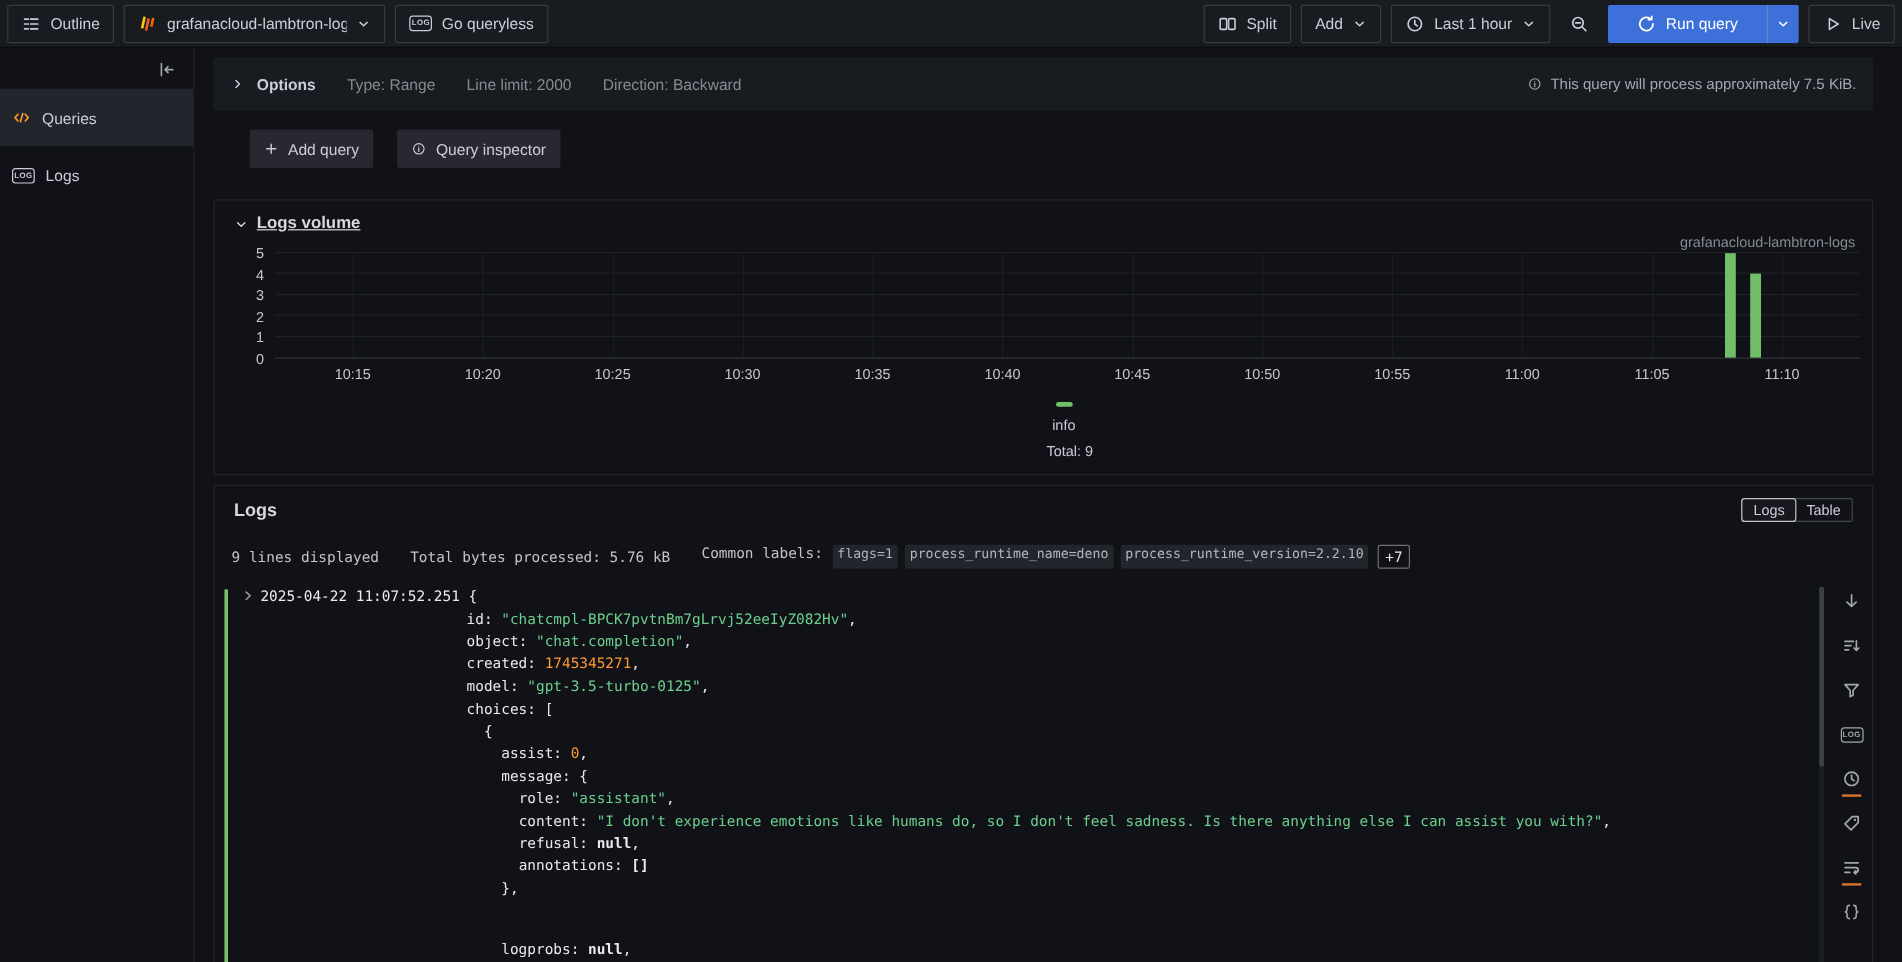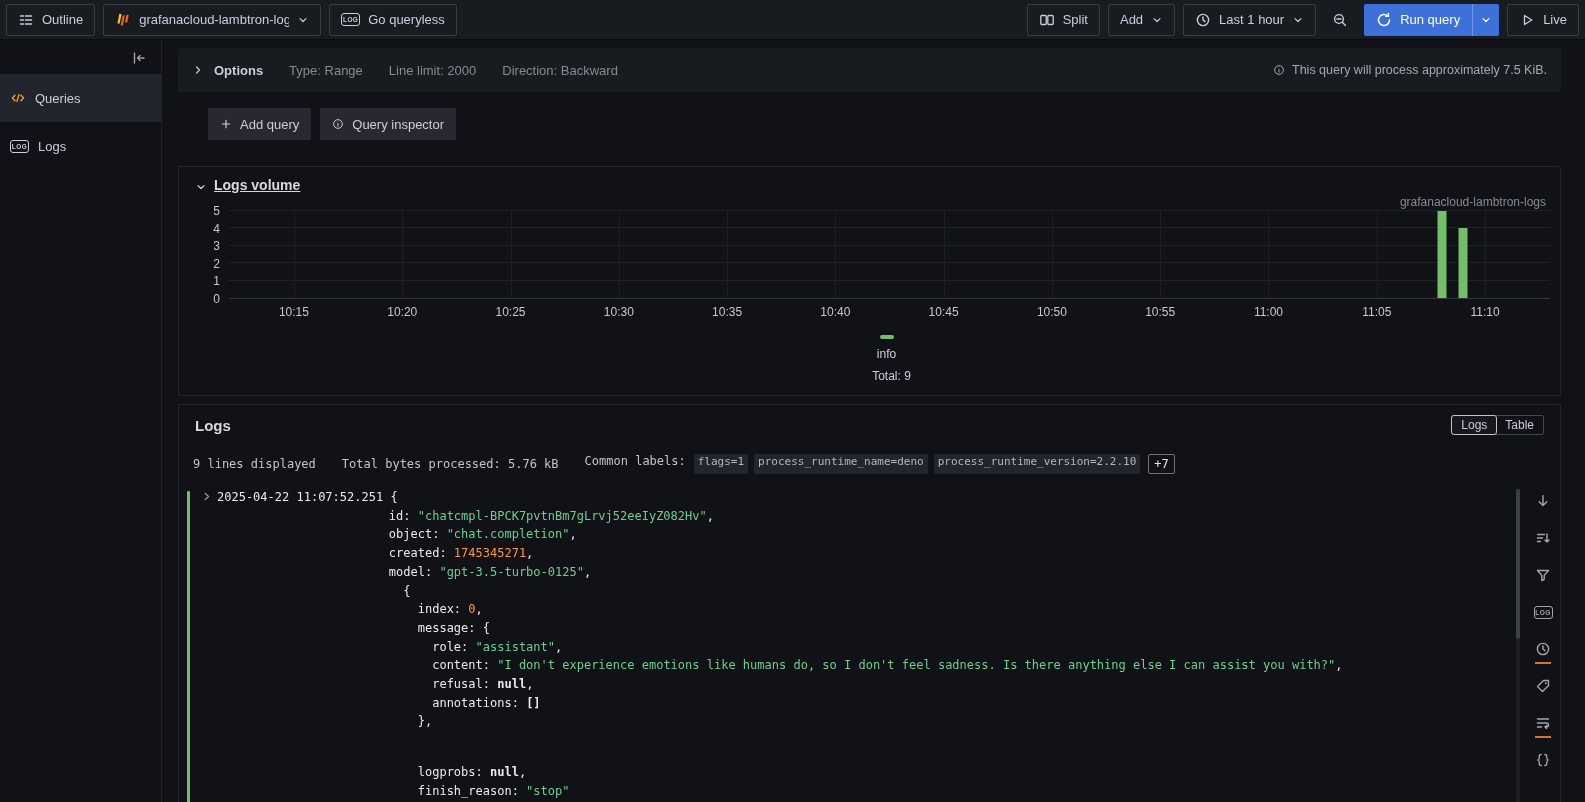--- a/index.html
+++ b/index.html
@@ -9,42 +9,42 @@
   .icon svg { display: block; width: 100%; height: 100%; }
   .icon.sm { width: 12px; height: 12px; }
 
   
   .topbar { height: 40px; background: #181b1f; display: flex; align-items: center; gap: 8px; padding: 0 6px; border-bottom: 1px solid #0b0c0e; }
   .tb-btn { display: inline-flex; align-items: center; gap: 8px; height: 32px; padding: 0 11px; border: 1px solid rgba(204,204,220,0.18); border-radius: 2px; color: #ccccdc; font-weight: 500; white-space: nowrap; background: transparent; }
   .tb-btn.ghost { border: none; padding: 0 8px; }
   .tb-right { margin-left: auto; display: flex; align-items: center; gap: 8px; }
   .ds-name { max-width: 150px; overflow: hidden; white-space: nowrap; display: inline-block; }
   .run-group { display: flex; border-radius: 2px; overflow: hidden; }
-  .run-main { display: flex; align-items: center; gap: 8px; background: #3d71d9; color: #fff; height: 32px; padding: 0 12px; font-weight: 500; }
+  .run-main { display: flex; align-items: center; gap: 8px; background: #3d71d9; color: #fff; height: 32px; padding: 0 24px; font-weight: 500; }
   .run-caret { background: #3d71d9; color: #fff; height: 32px; padding: 0 7px; border-left: 1px solid rgba(255,255,255,0.25); display: flex; align-items: center; }
   .log-chip { display: inline-flex; align-items: center; justify-content: center; min-width: 19px; height: 13px; border: 1.2px solid currentColor; border-radius: 3px; flex: none; }
   .log-chip::after { content: "LOG"; font-size: 6.5px; font-weight: 700; letter-spacing: 0.4px; font-family: "Liberation Sans", sans-serif; }
 
   
   .body-row { display: flex; height: 762px; }
   .sidebar { width: 162px; flex: none; border-right: 1px solid #1f2228; padding-top: 6px; background: #111217; }
   .side-collapse { display: flex; justify-content: flex-end; padding: 4px 14px 8px 0; color: #9fa2a8; }
   .side-item { height: 48px; display: flex; align-items: center; gap: 9px; padding: 0 10px; color: #ccccdc; cursor: pointer; }
   .side-item.selected { background: #22252b; }
   .code-icon { color: #ff9830; }
   .main { flex: 1; padding: 8px 24px 0 16px; overflow: hidden; }
 
   
   .options-row { height: 44px; background: #181b1f; border-radius: 2px; display: flex; align-items: center; padding: 0 14px; color: #ccccdc; }
   .opt-chevron { color: #ccccdc; }
   .opt-label { font-weight: 600; margin-left: 10px; }
   .opt-sum { color: #868a92; margin-left: 26px; }
   .opt-estimate { margin-left: auto; display: flex; align-items: center; gap: 7px; color: rgba(204,204,220,0.78); font-size: 12.5px; }
 
-  .action-row { display: flex; gap: 9px; margin-top: 16px; padding-left: 30px; }
+  .action-row { display: flex; gap: 20px; margin-top: 16px; padding-left: 30px; }
   .sec-btn { display: inline-flex; align-items: center; gap: 8px; height: 32px; padding: 0 12px; background: rgba(204,204,220,0.13); border-radius: 2px; color: #ccccdc; font-weight: 500; }
 
   
   .panel { border: 1px solid #22252b; border-radius: 2px; margin-top: 26px; }
   .panel-header { display: flex; align-items: flex-end; gap: 7px; padding: 10px 16px 4px; font-weight: 600; font-size: 14px; color: #d8d9da; cursor: pointer; text-decoration: underline; }
   .series-label { text-align: right; font-size: 12px; color: #868a92; padding: 0 14px 2px 0; margin-top: -2px; cursor: pointer; }
 
   
   .chart-area { display: flex; padding: 0 10px; }
   .y-axis { width: 40px; position: relative; height: 88px; flex: none; }
@@ -364,22 +364,23 @@
         <div class="log-entry">
           <span class="level-bar"></span>
           <div class="json-line"><span class="expand-chevron"><svg viewBox="0 0 16 16" fill="none" stroke="currentColor" stroke-width="1.8" stroke-linecap="round" stroke-linejoin="round">
                   <path d="M6 3.5L11 8l-5 4.5"></path>
                 </svg></span><span class="tk-ts">2025-04-22 11:07:52.251</span><span class="tk-b"> {</span></div>
           <div>
               <div class="json-line" style="padding-left: 26ch;"><span class="tk-k">id</span><span class="tk-p">: </span><span class="tk-s">"chatcmpl-BPCK7pvtnBm7gLrvj52eeIyZ082Hv"</span><span class="tk-p">,</span></div>
               <div class="json-line" style="padding-left: 26ch;"><span class="tk-k">object</span><span class="tk-p">: </span><span class="tk-s">"chat.completion"</span><span class="tk-p">,</span></div>
               <div class="json-line" style="padding-left: 26ch;"><span class="tk-k">created</span><span class="tk-p">: </span><span class="tk-n">1745345271</span><span class="tk-p">,</span></div>
               <div class="json-line" style="padding-left: 26ch;"><span class="tk-k">model</span><span class="tk-p">: </span><span class="tk-s">"gpt-3.5-turbo-0125"</span><span class="tk-p">,</span></div>
+              <div class="json-line" style="padding-left: 26ch;"><span class="tk-k">choices</span><span class="tk-p">: </span><span class="tk-b">[</span></div>
               <div class="json-line" style="padding-left: 28ch;"><span class="tk-b">{</span></div>
-              <div class="json-line" style="padding-left: 30ch;"><span class="tk-k">index</span><span class="tk-p">: </span><span class="tk-n">0</span><span class="tk-p">,</span></div>
+              <div class="json-line" style="padding-left: 30ch;"><span class="tk-k">assist</span><span class="tk-p">: </span><span class="tk-n">0</span><span class="tk-p">,</span></div>
               <div class="json-line" style="padding-left: 30ch;"><span class="tk-k">message</span><span class="tk-p">: </span><span class="tk-b">{</span></div>
               <div class="json-line" style="padding-left: 32ch;"><span class="tk-k">role</span><span class="tk-p">: </span><span class="tk-s">"assistant"</span><span class="tk-p">,</span></div>
               <div class="json-line" style="padding-left: 32ch;"><span class="tk-k">content</span><span class="tk-p">: </span><span class="tk-s">"I don't experience emotions like humans do, so I don't feel sadness. Is there anything else I can assist you with?"</span><span class="tk-p">,</span></div>
               <div class="json-line" style="padding-left: 32ch;"><span class="tk-k">refusal</span><span class="tk-p">: </span><span class="tk-u">null</span><span class="tk-p">,</span></div>
               <div class="json-line" style="padding-left: 32ch;"><span class="tk-k">annotations</span><span class="tk-p">: </span><span class="tk-u">[]</span></div>
               <div class="json-line" style="padding-left: 30ch;"><span class="tk-b">},</span></div>
               <div class="json-line" style="padding-left: 30ch; margin-top: 32px;"><span class="tk-k">logprobs</span><span class="tk-p">: </span><span class="tk-u">null</span><span class="tk-p">,</span></div>
               <div class="json-line" style="padding-left: 30ch;"><span class="tk-k">finish_reason</span><span class="tk-p">: </span><span class="tk-s">"stop"</span></div>
               <div class="json-line" style="padding-left: 28ch;"><span class="tk-b">}</span></div>
               <div class="json-line" style="padding-left: 26ch;"><span class="tk-b">],</span></div>

